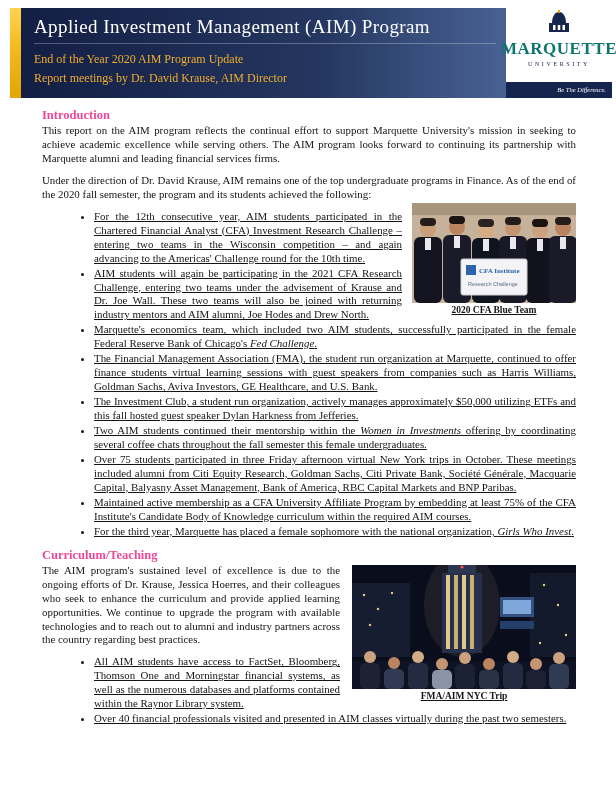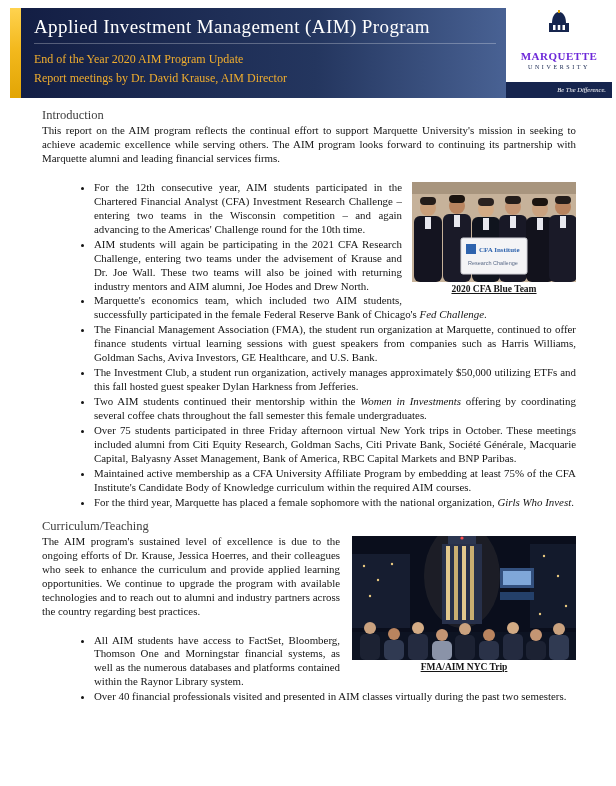--- a/index.html
+++ b/index.html
@@ -14,31 +14,31 @@
   .banner{ position:absolute; left:21px; top:0; right:4px; height:90px;
     background:linear-gradient(90deg,#131e44 0%,#24365f 50%,#5d7ab1 100%);
     padding:8px 0 0 13px; }
   .banner-title{ font-size:19px; color:#ffffff; letter-spacing:.4px; white-space:nowrap; }
   .banner-rule{ height:1px; width:462px; background:rgba(255,255,255,.28); margin:5px 0 6px; }
   .banner-sub{ color:#f0ad2e; font-size:12px; line-height:1.6; white-space:nowrap; }
 
   .logo-block{ position:absolute; right:4px; top:0; width:106px; height:90px; background:#ffffff;
     display:flex; flex-direction:column; }
   .logo-white{ flex:1; display:flex; flex-direction:column; align-items:center; padding-top:2px; }
-  .logo-name{ color:#6d28d9; font-weight:bold; font-size:11px; letter-spacing:.5px; margin-top:16px; }
+  .logo-name{ color:#0f766e; font-weight:bold; font-size:17px; letter-spacing:.5px; margin-top:5px; }
   .logo-univ{ color:#16254e; font-size:6px; letter-spacing:2.6px; margin-top:2px; }
   .logo-tag{ background:#16254e; color:#ffffff; font-size:6.5px; font-style:italic;
     text-align:right; padding:4px 6px 0 0; height:16px; }
 
   
   .content{ position:absolute; top:98px; left:0; width:616px; padding:10px 40px 0 42px; }
   section + section{ margin-top:8px; }
-  h2{ color:#404040; font-size:12.5px; font-weight:normal; margin:0 0 1px; }
+  h2{ color:#ec4899; font-size:12.5px; font-weight:bold; margin:0 0 1px; }
   p{ font-size:10.9px; line-height:1.28; text-align:justify; }
-  ul{ margin:15px 0 0; padding-left:52px; list-style:disc; }
+  ul{ margin:8px 0 0; padding-left:52px; list-style:disc;text-decoration:underline; }
   li{ font-size:10.9px; line-height:1.28; text-align:justify; margin-bottom:1px; }
   li i{ font-style:italic; }
 
   figure.photo-right{ float:right; margin:1px 0 3px 10px; }
   figure svg{ display:block; background:#222; }
   figcaption{ font-size:9.5px; font-weight:bold; text-align:center; margin-top:2px;text-decoration:underline; }
   .clearfix::after{ content:""; display:block; clear:both; }
 </style>
 </head>
 <body>
@@ -73,20 +73,21 @@
   </header>
 
   <main class="content">
 
     <section>
       <h2>Introduction</h2>
       <p>This report on the AIM program reflects the continual effort to support Marquette University's mission in seeking to achieve academic excellence while serving others. The AIM program looks forward to continuing its partnership with Marquette alumni and leading financial services firms.</p>
     </section>
 
     <section class="clearfix">
+      <p>Under the direction of Dr. David Krause, AIM remains one of the top undergraduate programs in Finance. As of the end of the 2020 fall semester, the program and its students achieved the following:</p>
 
       <figure class="photo-right">
         <svg width="164" height="100" viewBox="0 0 164 100">
           <rect width="164" height="100" fill="#c6b29a"></rect>
           <rect width="164" height="12" fill="#a8957e"></rect>
 
           <g>
             <circle cx="16" cy="26" r="8" fill="#c99f7a"></circle>
               <rect x="8" y="15" width="16" height="8" rx="4" fill="#241d1a"></rect>
               <rect x="2" y="34" width="28" height="66" rx="6" fill="#141420"></rect>

